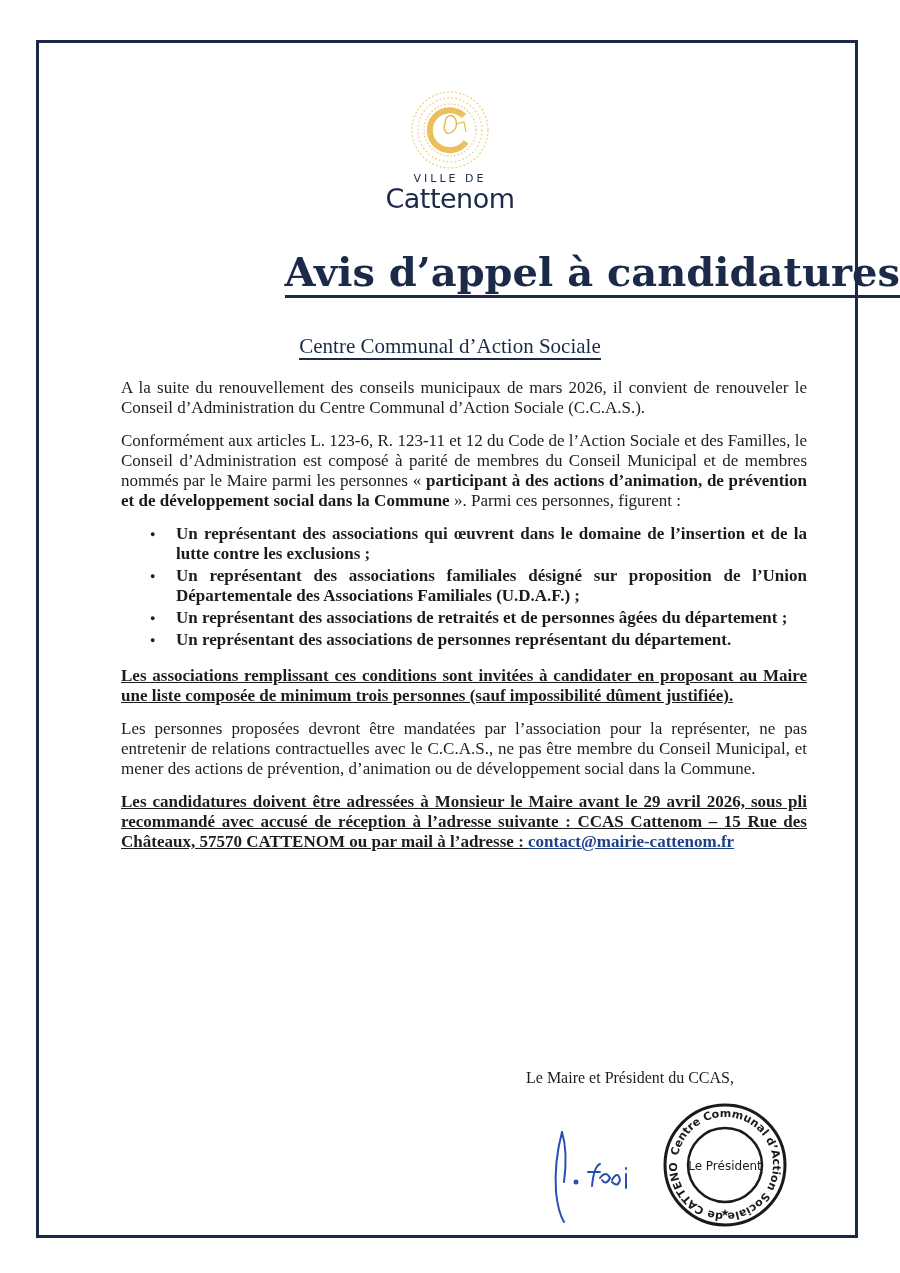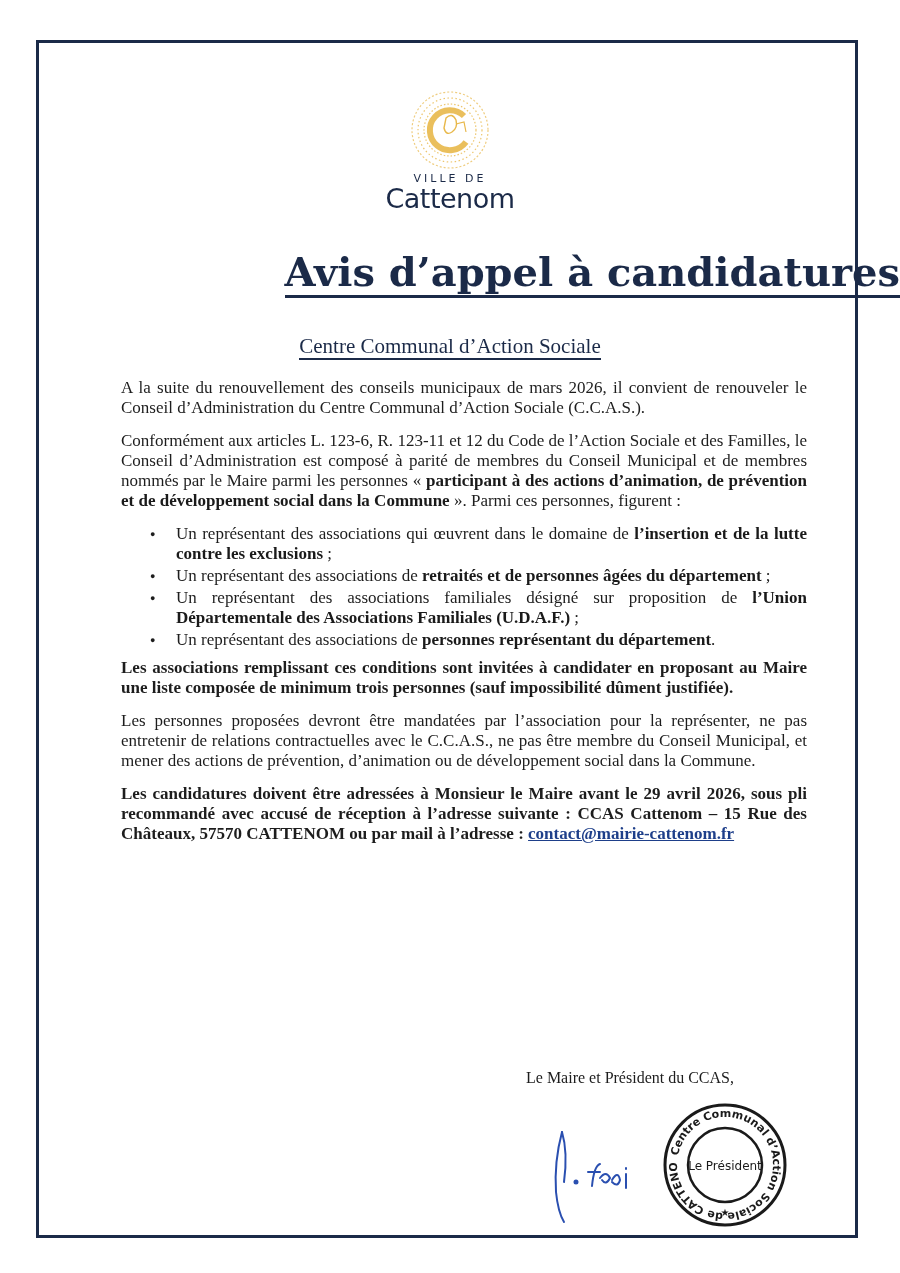--- a/index.html
+++ b/index.html
@@ -31,26 +31,26 @@
     font-family: "Liberation Serif", serif; font-weight: normal; font-size: 21px; color: #1b2a48;
   }
   .subtitle span { border-bottom: 2px solid #1b2a48; }
   .body {
     position: absolute; left: 121px; width: 686px; top: 378px;
     font-family: "Liberation Serif", serif; font-size: 17px; line-height: 20px;
     color: #1d1d1d; text-align: justify;
   }
   .body p { margin: 0 0 13px 0; }
   .body b { color: #1a1a1a; }
-  .body ul { margin: 0 0 8px 0; padding: 0 0 0 55px; list-style: none; }
+  .body ul { margin: 0 0 16px 0; padding: 0 0 0 55px; list-style: none; font-weight: bold; }
   .body li { position: relative; margin-bottom: 2px; }
   .body li::before {
     content: "●"; position: absolute; left: -26px; top: 0; font-size: 9px; color: #1d1d1d;
   }
-  .body .strong-p { font-weight: bold; }
+  .body .strong-p { font-weight: bold; text-decoration: underline; }
   .link { color: #1e3f8a; text-decoration: underline; margin-top: 48px; }
   .signature {
     position: absolute; left: 526px; top: 1066px;
     font-family: "Liberation Serif", serif; font-size: 16px; line-height: 24px; color: #1d1d1d;
   }
   .sig-scrawl { position: absolute; left: 540px; top: 1120px; }
   .stamp { position: absolute; left: 660px; top: 1100px; }
 </style>
 </head>
 <body>
@@ -73,22 +73,22 @@
 </div>
 
 <div class="title"><span>Avis d’appel à candidatures</span></div>
 <div class="subtitle"><span>Centre Communal d’Action Sociale</span></div>
 
 <div class="body">
   <p>A la suite du renouvellement des conseils municipaux de mars 2026, il convient de renouveler le Conseil d’Administration du Centre Communal d’Action Sociale (C.C.A.S.).</p>
   <p><span>Conformément aux articles L. 123-6, R. 123-11 et 12 du Code de l’Action Sociale et des Familles, le Conseil d’Administration est composé à parité de membres du Conseil Municipal et de membres nommés par le Maire parmi les personnes « </span><b>participant à des actions d’animation, de prévention et de développement social dans la Commune</b><span> ». Parmi ces personnes, figurent :</span></p>
   <ul>
     <li><span>Un représentant des associations qui œuvrent dans le domaine de </span><b>l’insertion et de la lutte contre les exclusions</b><span> ;</span></li>
+    <li><span>Un représentant des associations familiales désigné sur proposition de </span><b>l’Union Départementale des Associations Familiales (U.D.A.F.)</b><span> ;</span></li>
     <li><span>Un représentant des associations de </span><b>retraités et de personnes âgées du département</b><span> ;</span></li>
-    <li><span>Un représentant des associations familiales désigné sur proposition de </span><b>l’Union Départementale des Associations Familiales (U.D.A.F.)</b><span> ;</span></li>
     <li><span>Un représentant des associations de </span><b>personnes représentant du département</b><span>.</span></li>
   </ul>
   <p class="strong-p">Les associations remplissant ces conditions sont invitées à candidater en proposant au Maire une liste composée de minimum trois personnes (sauf impossibilité dûment justifiée).</p>
   <p>Les personnes proposées devront être mandatées par l’association pour la représenter, ne pas entretenir de relations contractuelles avec le C.C.A.S., ne pas être membre du Conseil Municipal, et mener des actions de prévention, d’animation ou de développement social dans la Commune.</p>
   <p class="strong-p"><span>Les candidatures doivent être adressées à Monsieur le Maire avant le 29 avril 2026, sous pli recommandé avec accusé de réception à l’adresse suivante : CCAS Cattenom – 15 Rue des Châteaux, 57570 CATTENOM ou par mail à l’adresse : </span><a class="link">contact@mairie-cattenom.fr</a></p>
 </div>
 
 <div class="signature">
   <div>Le Maire et Président du CCAS,</div>
 </div>

